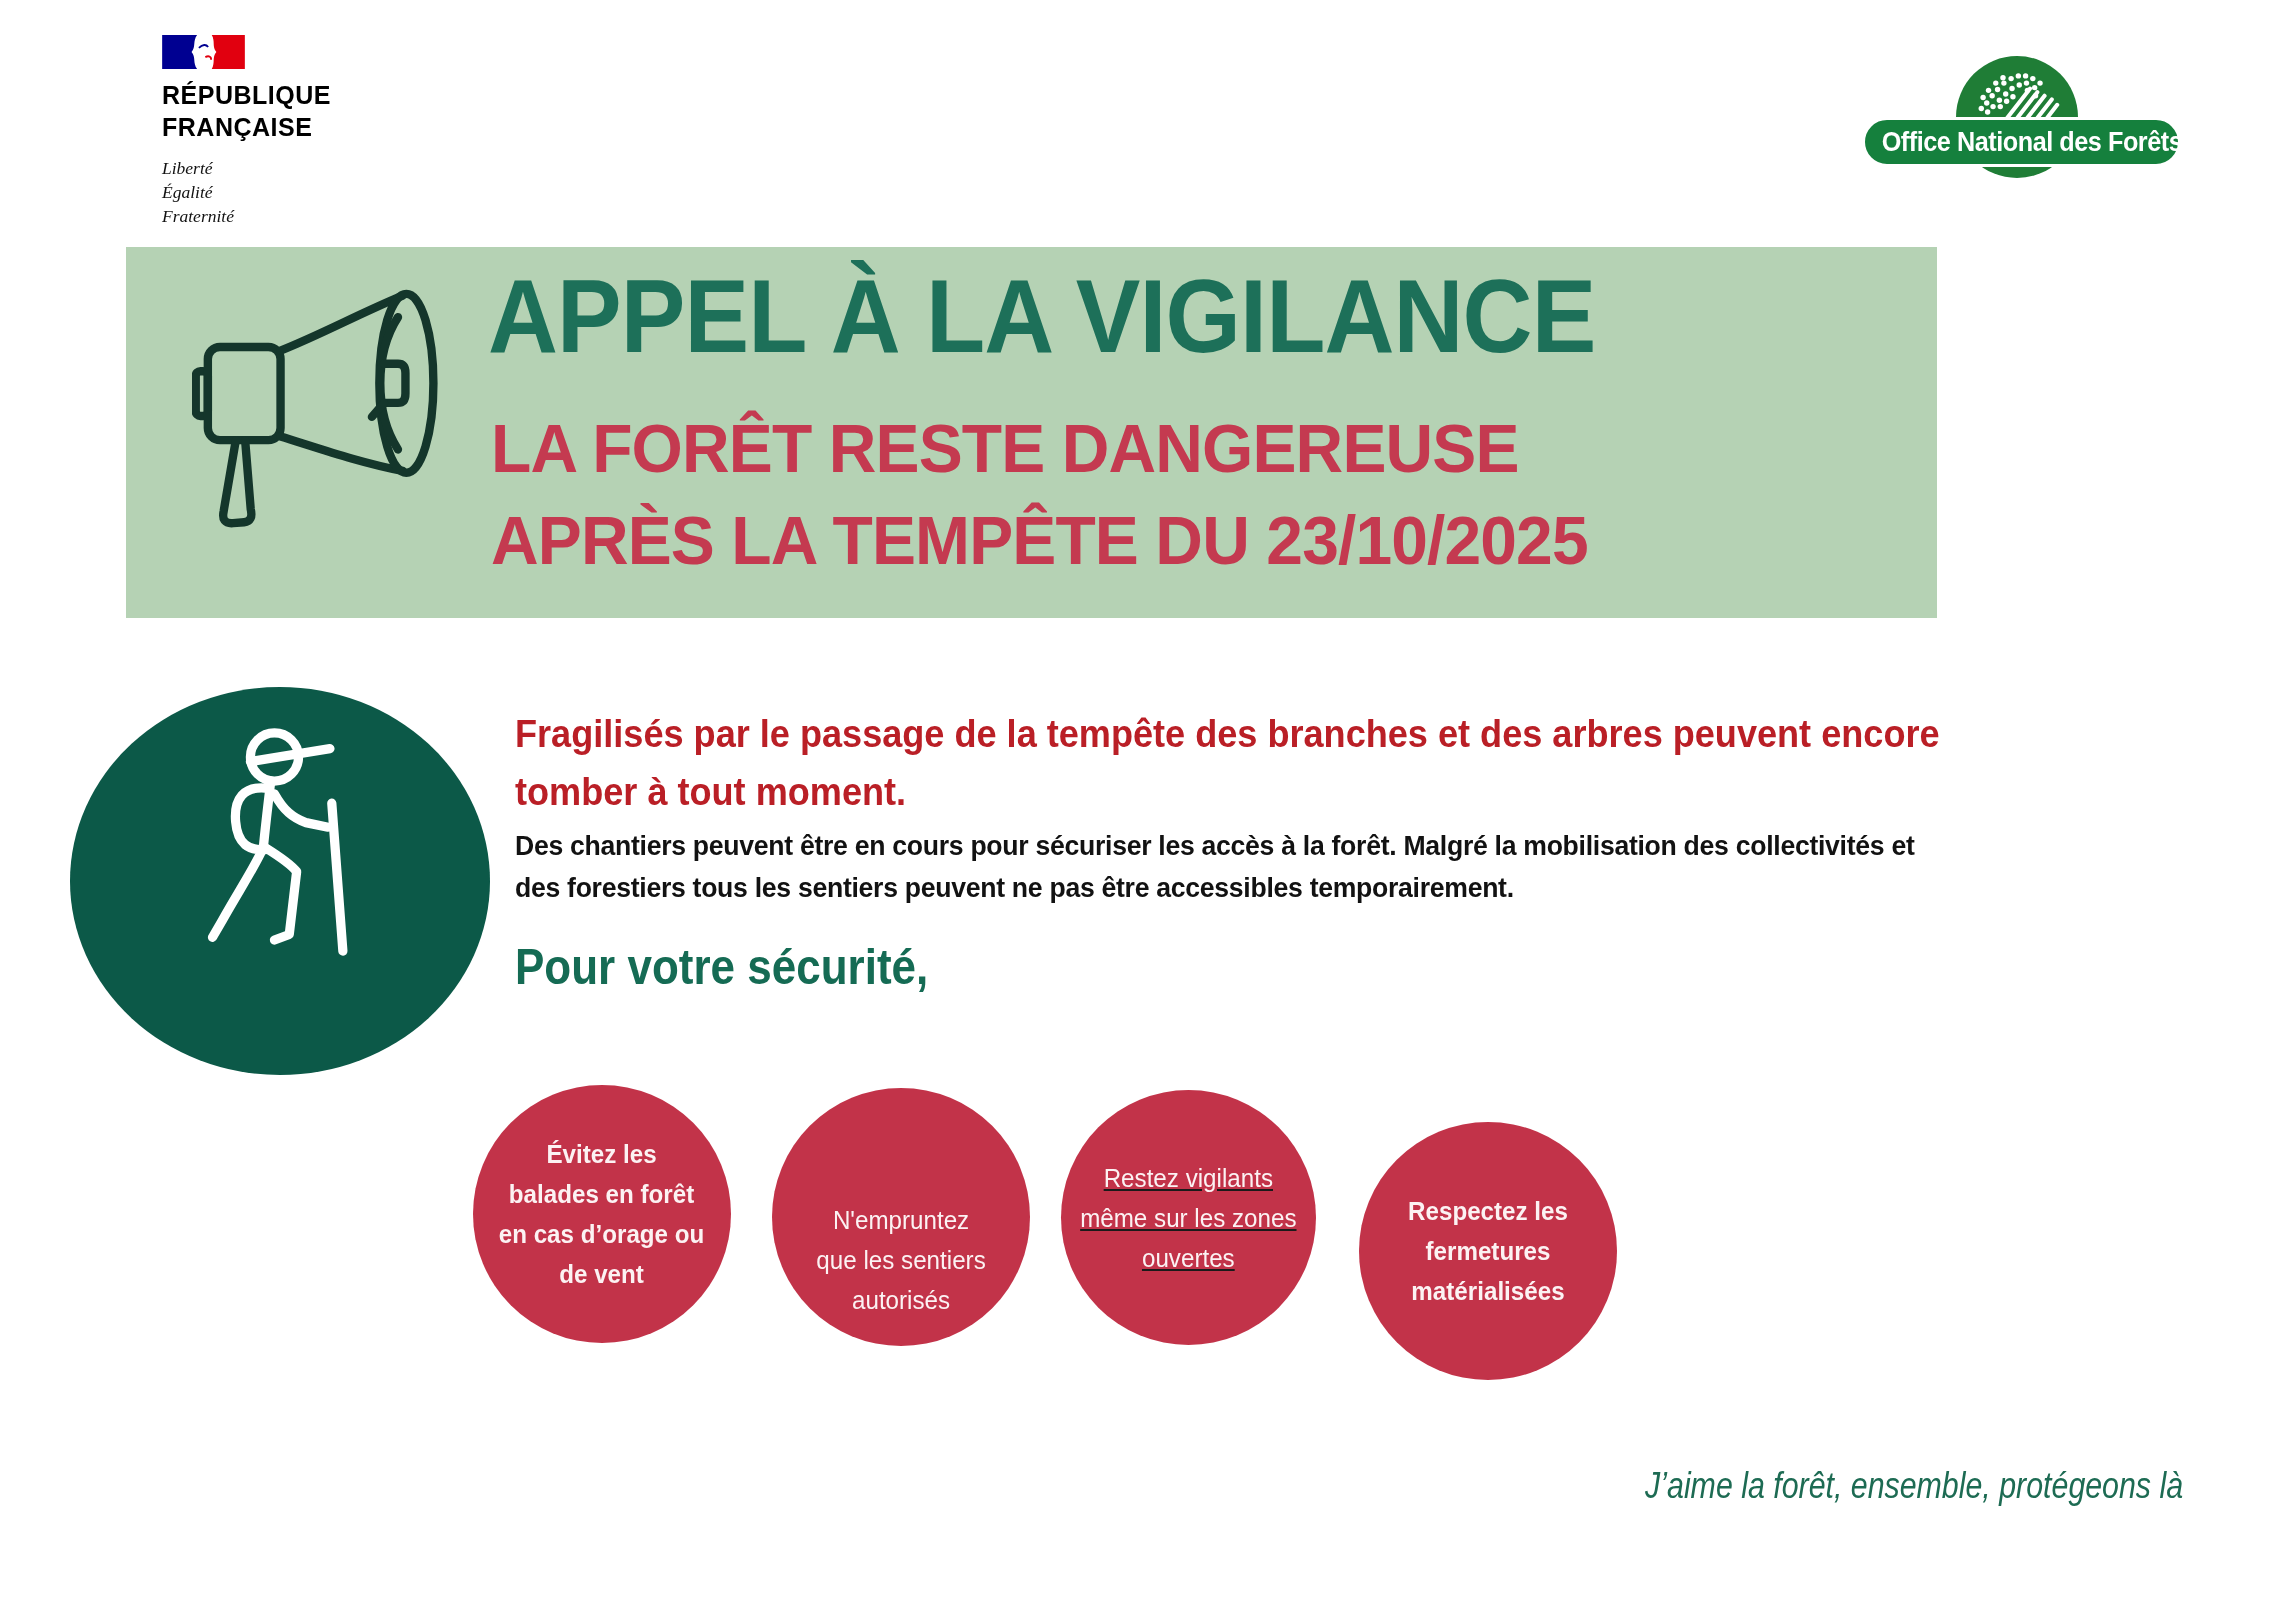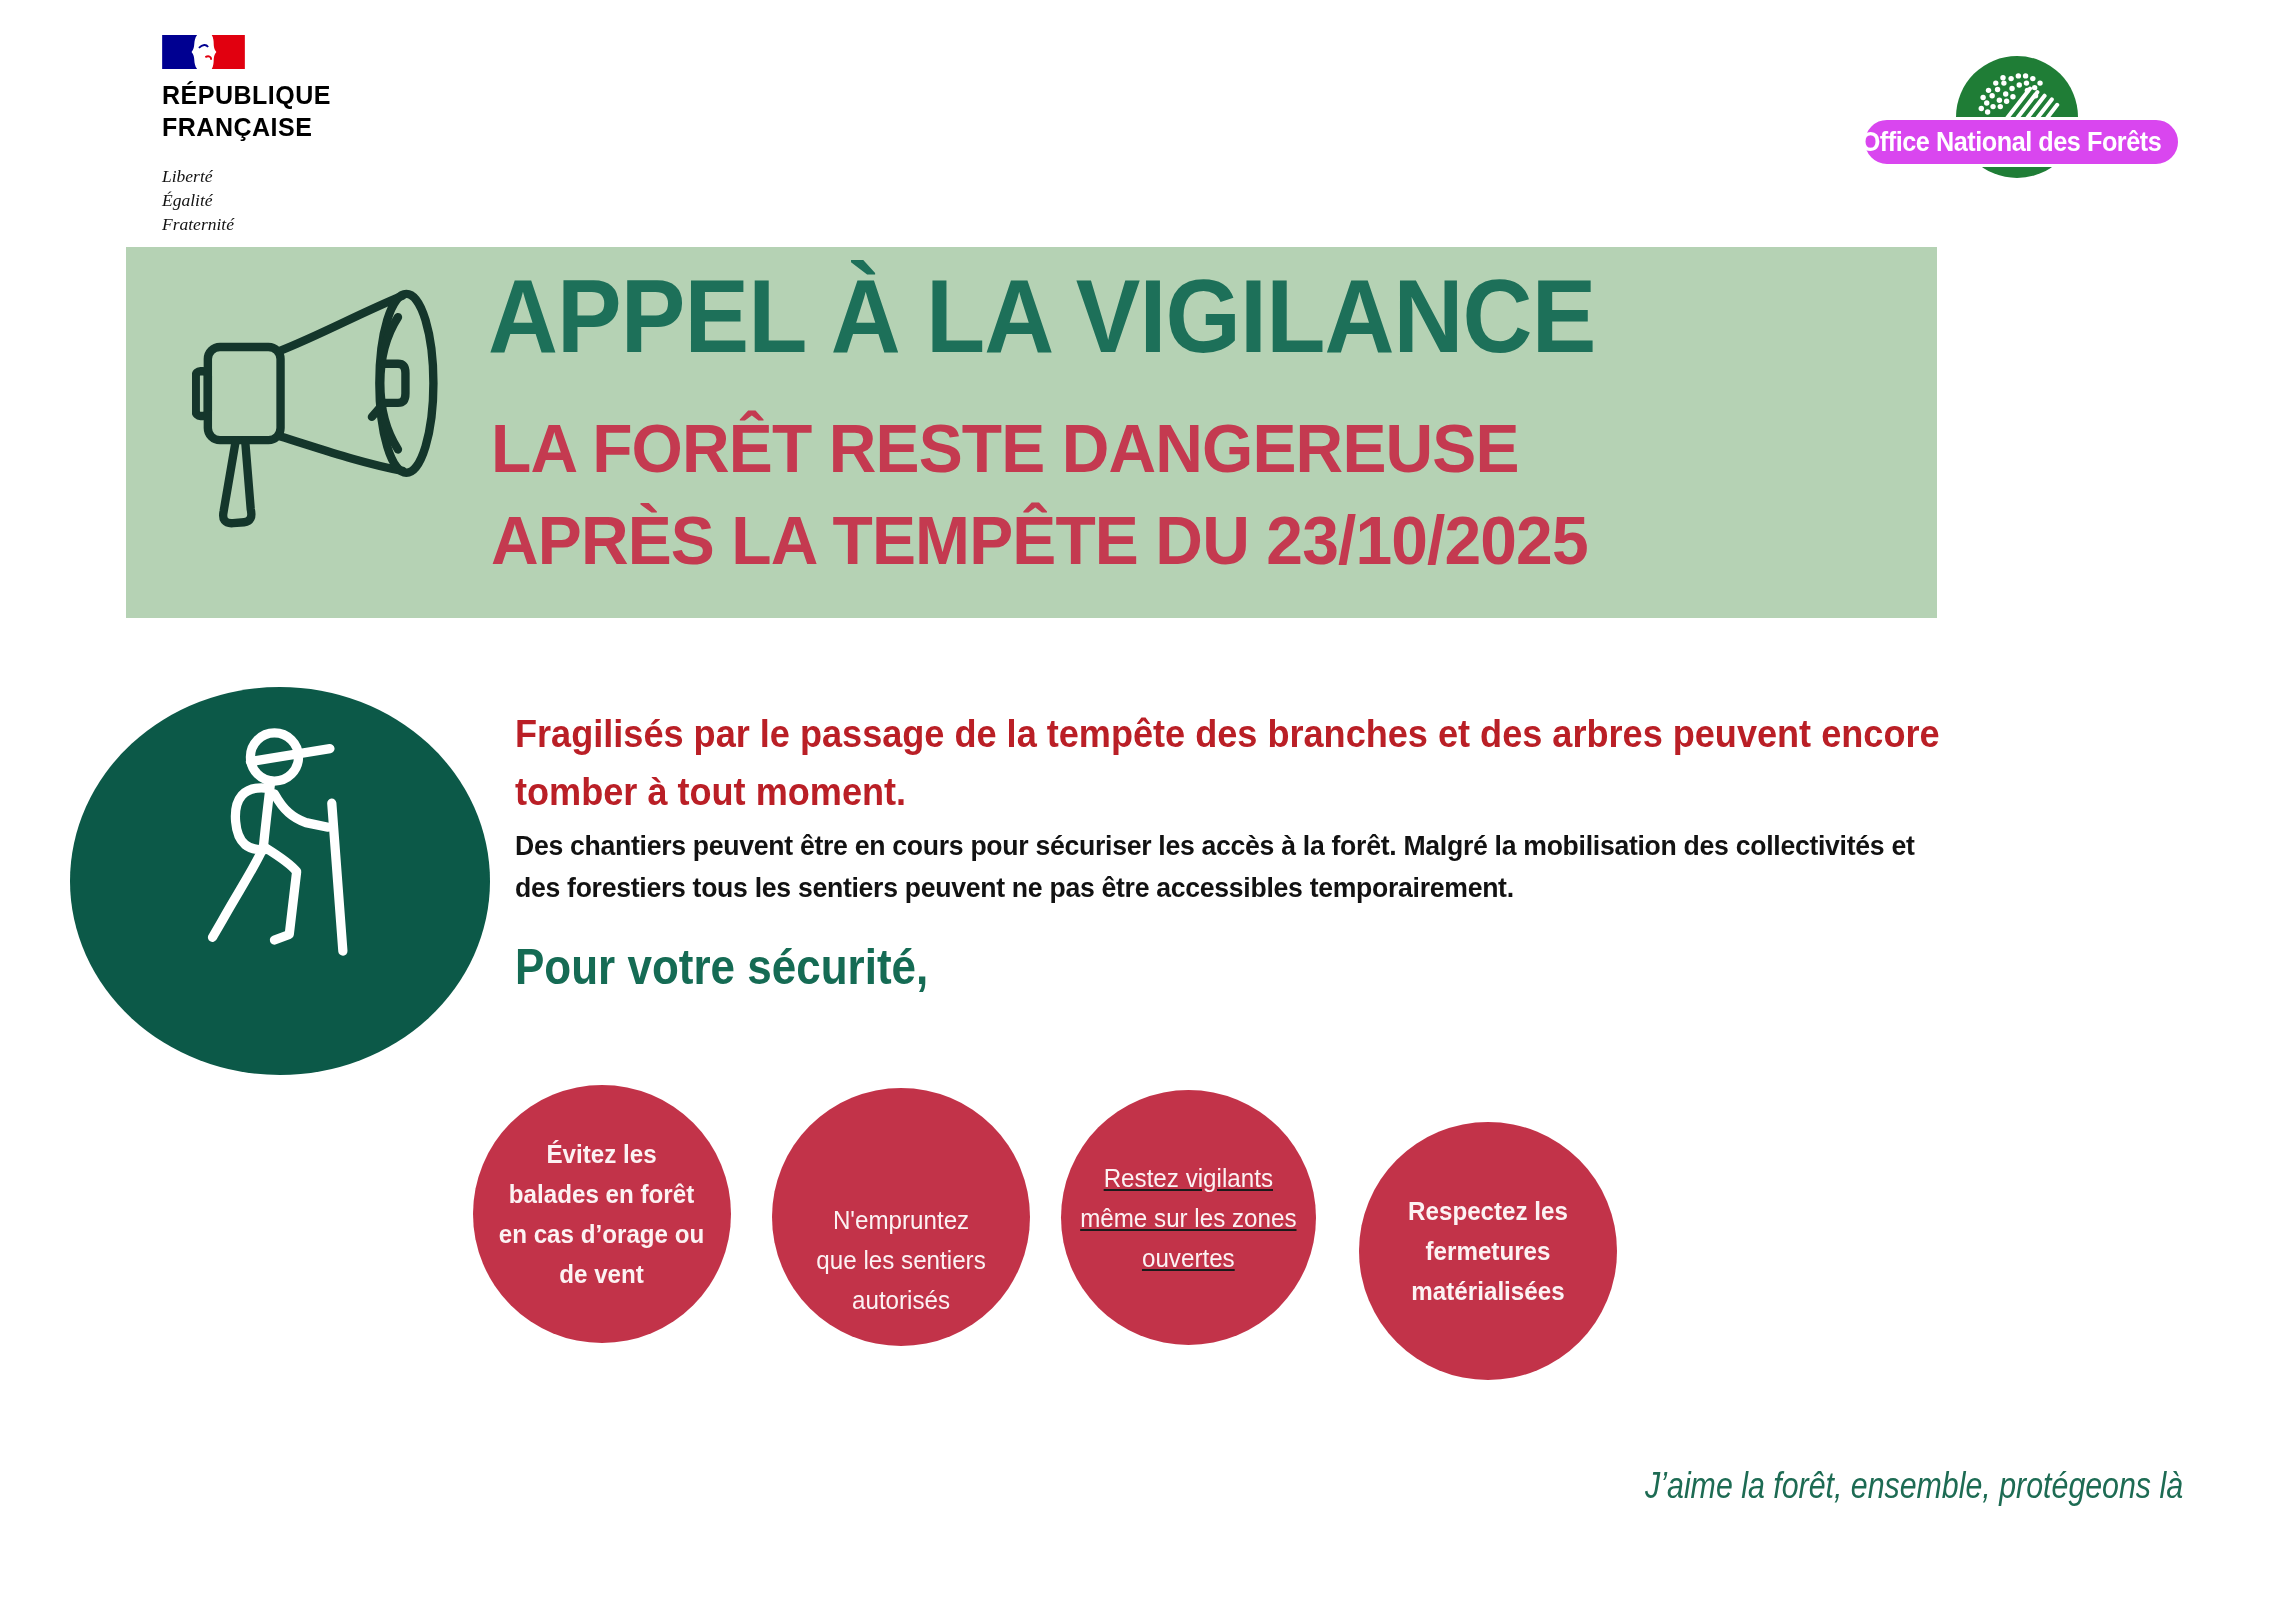--- a/index.html
+++ b/index.html
@@ -6,29 +6,29 @@
   body{
     width:2289px;height:1619px;position:relative;overflow:hidden;
     background:#ffffff;
     font-family:"Liberation Sans", sans-serif;
     color:#1a1a1a;
   }
   
   .rf-block{position:absolute;left:162px;top:35px;}
   .rf-flag{width:83px;height:34px;display:block;}
   .rf-title{margin-top:10px;font-weight:700;font-size:25px;line-height:32px;letter-spacing:0.5px;white-space:pre;color:#000000;}
-  .rf-motto{margin-top:21px;font-family:"Liberation Serif", serif;font-style:italic;font-size:17.5px;line-height:24px;white-space:pre;color:#121212;}
+  .rf-motto{margin-top:13px;font-family:"Liberation Serif", serif;font-style:italic;font-size:17.5px;line-height:24px;white-space:pre;color:#121212;}
 
   
   .onf-logo{position:absolute;left:1862px;top:54px;width:319px;height:134px;}
   .onf-circle{position:absolute;left:94px;top:1.8px;width:122px;height:122px;border-radius:50%;background:#1f7d36;}
   .onf-circle svg{position:absolute;left:0;top:0;width:100%;height:100%;}
   .onf-pill{position:absolute;left:0;top:63px;width:319px;height:50px;box-sizing:border-box;
-    background:#d946ef;border:3.7px solid #ffffff;border-radius:26px;
-    display:flex;align-items:center;justify-content:flex-end;}
+    background:#15803d;border:3.7px solid #ffffff;border-radius:26px;
+    display:flex;align-items:center;justify-content:flex-start;}
   .onf-pill span{color:#ffffff;font-weight:700;font-size:28px;letter-spacing:-0.5px;transform:scaleX(.9);white-space:nowrap;}
 
   
   .banner{position:absolute;left:126px;top:247px;width:1811px;height:371px;background:#b5d2b4;}
   .megaphone{position:absolute;left:66px;top:41px;width:247px;height:268px;}
   .banner-title{position:absolute;left:362px;top:13px;font-size:103px;line-height:113px;font-weight:700;
     color:#1d7059;white-space:pre;transform:scaleX(.94);transform-origin:left top;letter-spacing:-0.9px;}
   .banner-subtitle{position:absolute;left:365px;top:155px;font-size:68px;line-height:92px;font-weight:700;
     color:#c43a50;white-space:pre;transform:scaleX(.97);transform-origin:left top;letter-spacing:-0.9px;}
 

